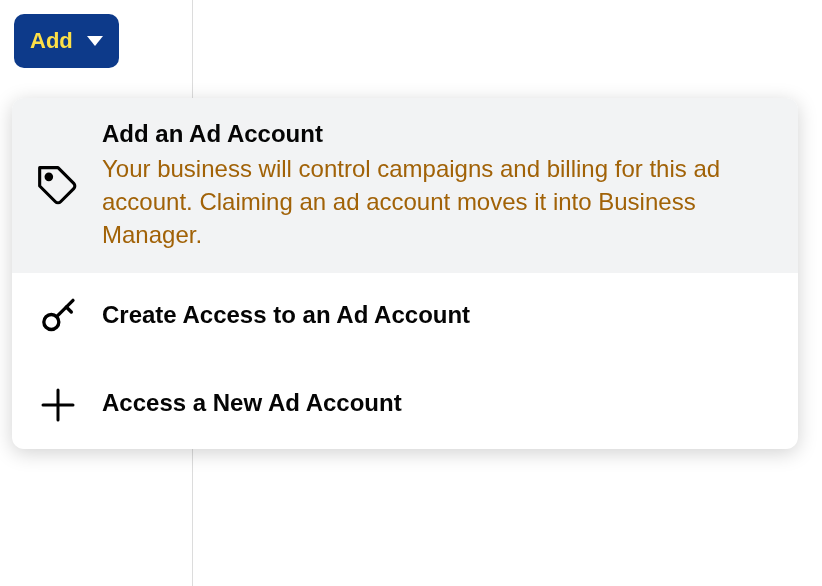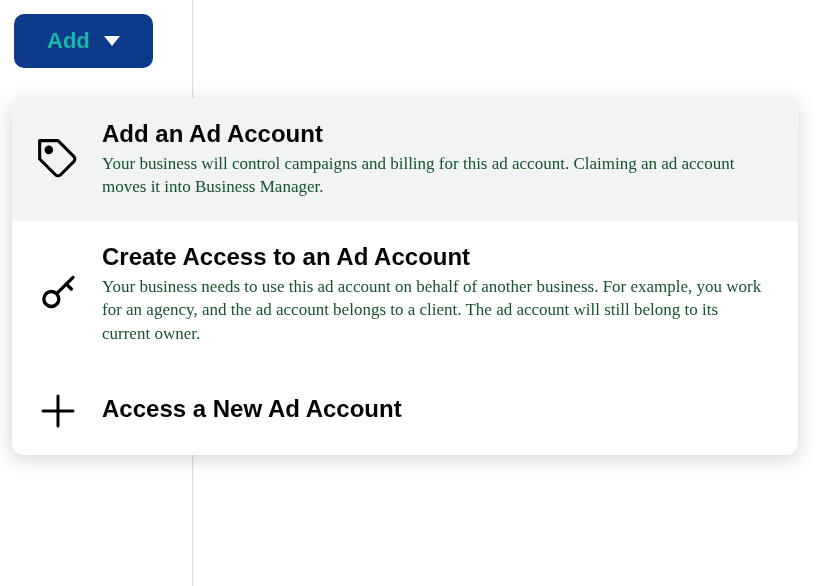--- a/index.html
+++ b/index.html
@@ -13,24 +13,24 @@
       width: 822px;
       height: 586px;
       position: relative;
       overflow: hidden;
     }
     .add-button {
       position: absolute;
       top: 14px;
       left: 14px;
       background: #0d3a8a;
-      color: #14b8a6;
+      color: #fde047;
       border: none;
       border-radius: 10px;
-      padding: 14px 33px;
+      padding: 14px 16px;
       font-size: 22px;
       font-weight: 700;
       display: flex;
       align-items: center;
       gap: 14px;
       cursor: pointer;
     }
     .add-button .caret {
       width: 0;
       height: 0;
@@ -79,24 +79,23 @@
     .menu-item .text {
       flex: 1;
     }
     .menu-item .title {
       font-size: 24px;
       font-weight: 700;
       color: #050505;
       margin-bottom: 4px;
     }
     .menu-item .desc {
-      font-size: 17px;
-      color: #14532d;
+      font-size: 24px;
+      color: #a16207;
       line-height: 1.38;
-      font-family: Liberation Serif, serif;
     }
     .vertical-line {
       position: absolute;
       top: 0;
       left: 192px;
       width: 1px;
       height: 586px;
       background: #dcdcdc;
       z-index: -1;
     }
@@ -129,21 +128,20 @@
   <div class="menu-item">
     <div class="icon">
       <svg viewBox="0 0 24 24" fill="none" stroke="#000" stroke-width="2" stroke-linecap="round" stroke-linejoin="round">
         <circle cx="8" cy="15" r="4.5"></circle>
         <path d="M11.2 11.8 L21 2"></path>
         <path d="M17 6 L20 9"></path>
       </svg>
     </div>
     <div class="text">
       <div class="title">Create Access to an Ad Account</div>
-      <div class="desc">Your business needs to use this ad account on behalf of another business. For example, you work for an agency, and the ad account belongs to a client. The ad account will still belong to its current owner.</div>
     </div>
   </div>
 
   <div class="menu-item">
     <div class="icon">
       <svg viewBox="0 0 24 24" fill="none" stroke="#000" stroke-width="1.8" stroke-linecap="round">
         <line x1="12" y1="3" x2="12" y2="21"></line>
         <line x1="3" y1="12" x2="21" y2="12"></line>
       </svg>
     </div>

